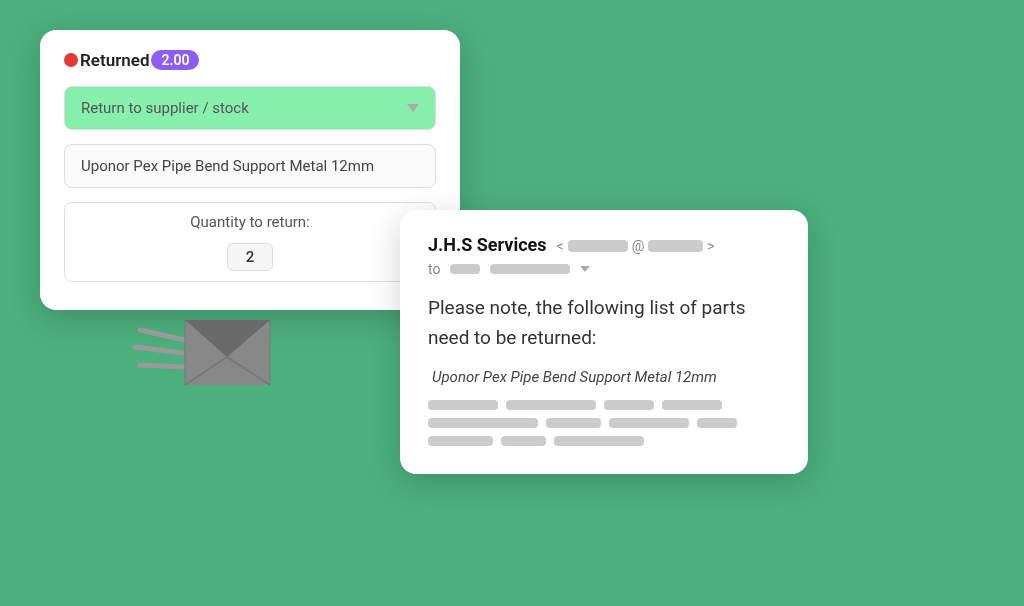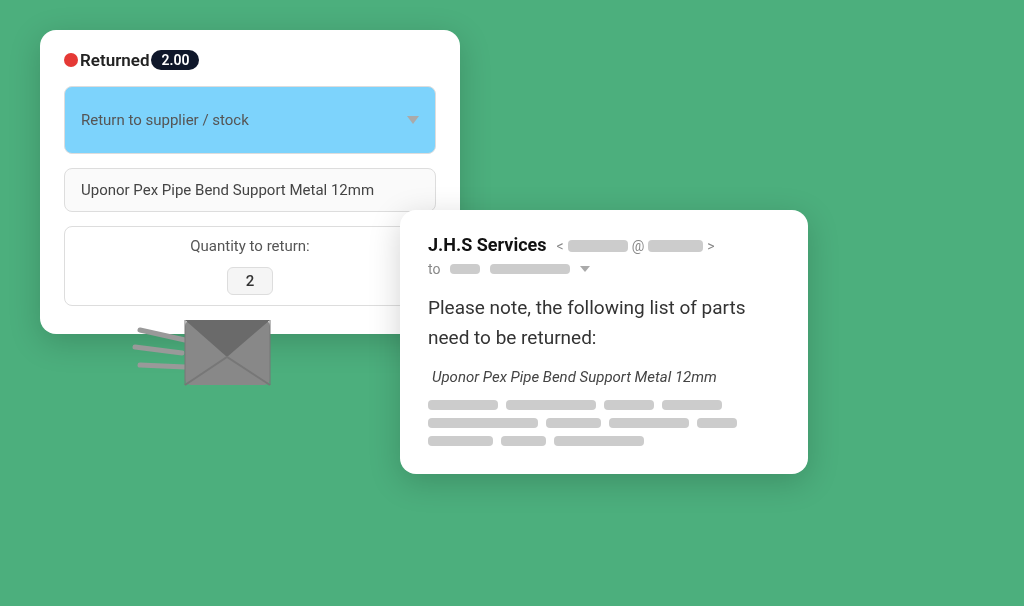--- a/index.html
+++ b/index.html
@@ -40,40 +40,40 @@
       flex-shrink: 0;
     }
 
     .status-label {
       font-size: 17px;
       font-weight: 600;
       color: #222;
     }
 
     .status-badge {
-      background: #0f172a;
+      background: #8b5cf6;
       color: #fff;
       border-radius: 12px;
       padding: 2px 10px;
       font-size: 14px;
       font-weight: 600;
     }
 
     .dropdown-field {
       width: 100%;
       border: 1.5px solid #ddd;
       border-radius: 8px;
-      padding: 24px 16px;
+      padding: 12px 16px;
       font-size: 15px;
       color: #555;
       display: flex;
       align-items: center;
       justify-content: space-between;
       margin-bottom: 14px;
-      background: #7dd3fc;
+      background: #86efac;
       cursor: pointer;
     }
 
     .chevron-down {
       width: 0;
       height: 0;
       border-left: 6px solid transparent;
       border-right: 6px solid transparent;
       border-top: 8px solid #aaa;
       flex-shrink: 0;

